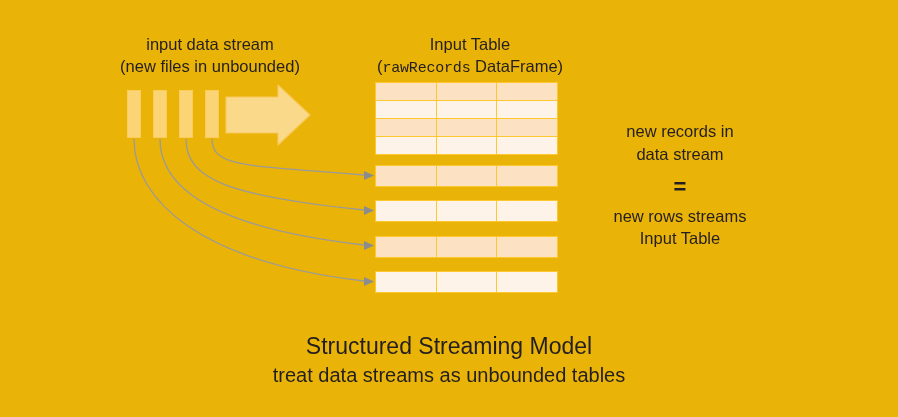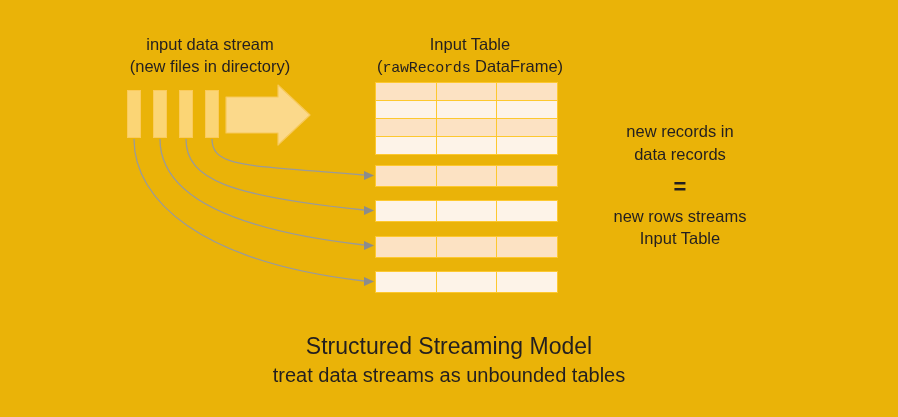--- a/index.html
+++ b/index.html
@@ -134,21 +134,21 @@
     pointer-events: none;
   }
 </style>
 </head>
 <body>
 
 <div id="canvas">
 
   <div class="label" id="stream-label">
     <span class="l1">input data stream</span>
-    <span class="l2">(new files in directory)</span>
+    <span class="l2">(new files in unbounded)</span>
   </div>
 
   <div class="label" id="table-label">
     <span class="l1">Input Table</span>
     <span class="l2"><span>(</span><span class="mono">rawRecords</span><span> DataFrame)</span></span>
   </div>
 
   <div class="stream-bar" style="left:127px; top:90px;"></div>
   <div class="stream-bar" style="left:153px; top:90px;"></div>
   <div class="stream-bar" style="left:179px; top:90px;"></div>
@@ -228,21 +228,21 @@
         <tr class="row-light">
       <td></td>
       <td></td>
       <td></td>
     </tr>
   </tbody>
     </table>
 
   <div class="label" id="equation-block">
     <span>new records in</span>
-    <span>data records</span>
+    <span>data stream</span>
     <span class="eq-sign">=</span>
     <span>new rows streams</span>
     <span>Input Table</span>
   </div>
 
   <div class="label" id="caption">
     <span class="title">Structured Streaming Model</span>
     <span class="subtitle">treat data streams as unbounded tables</span>
   </div>
 

